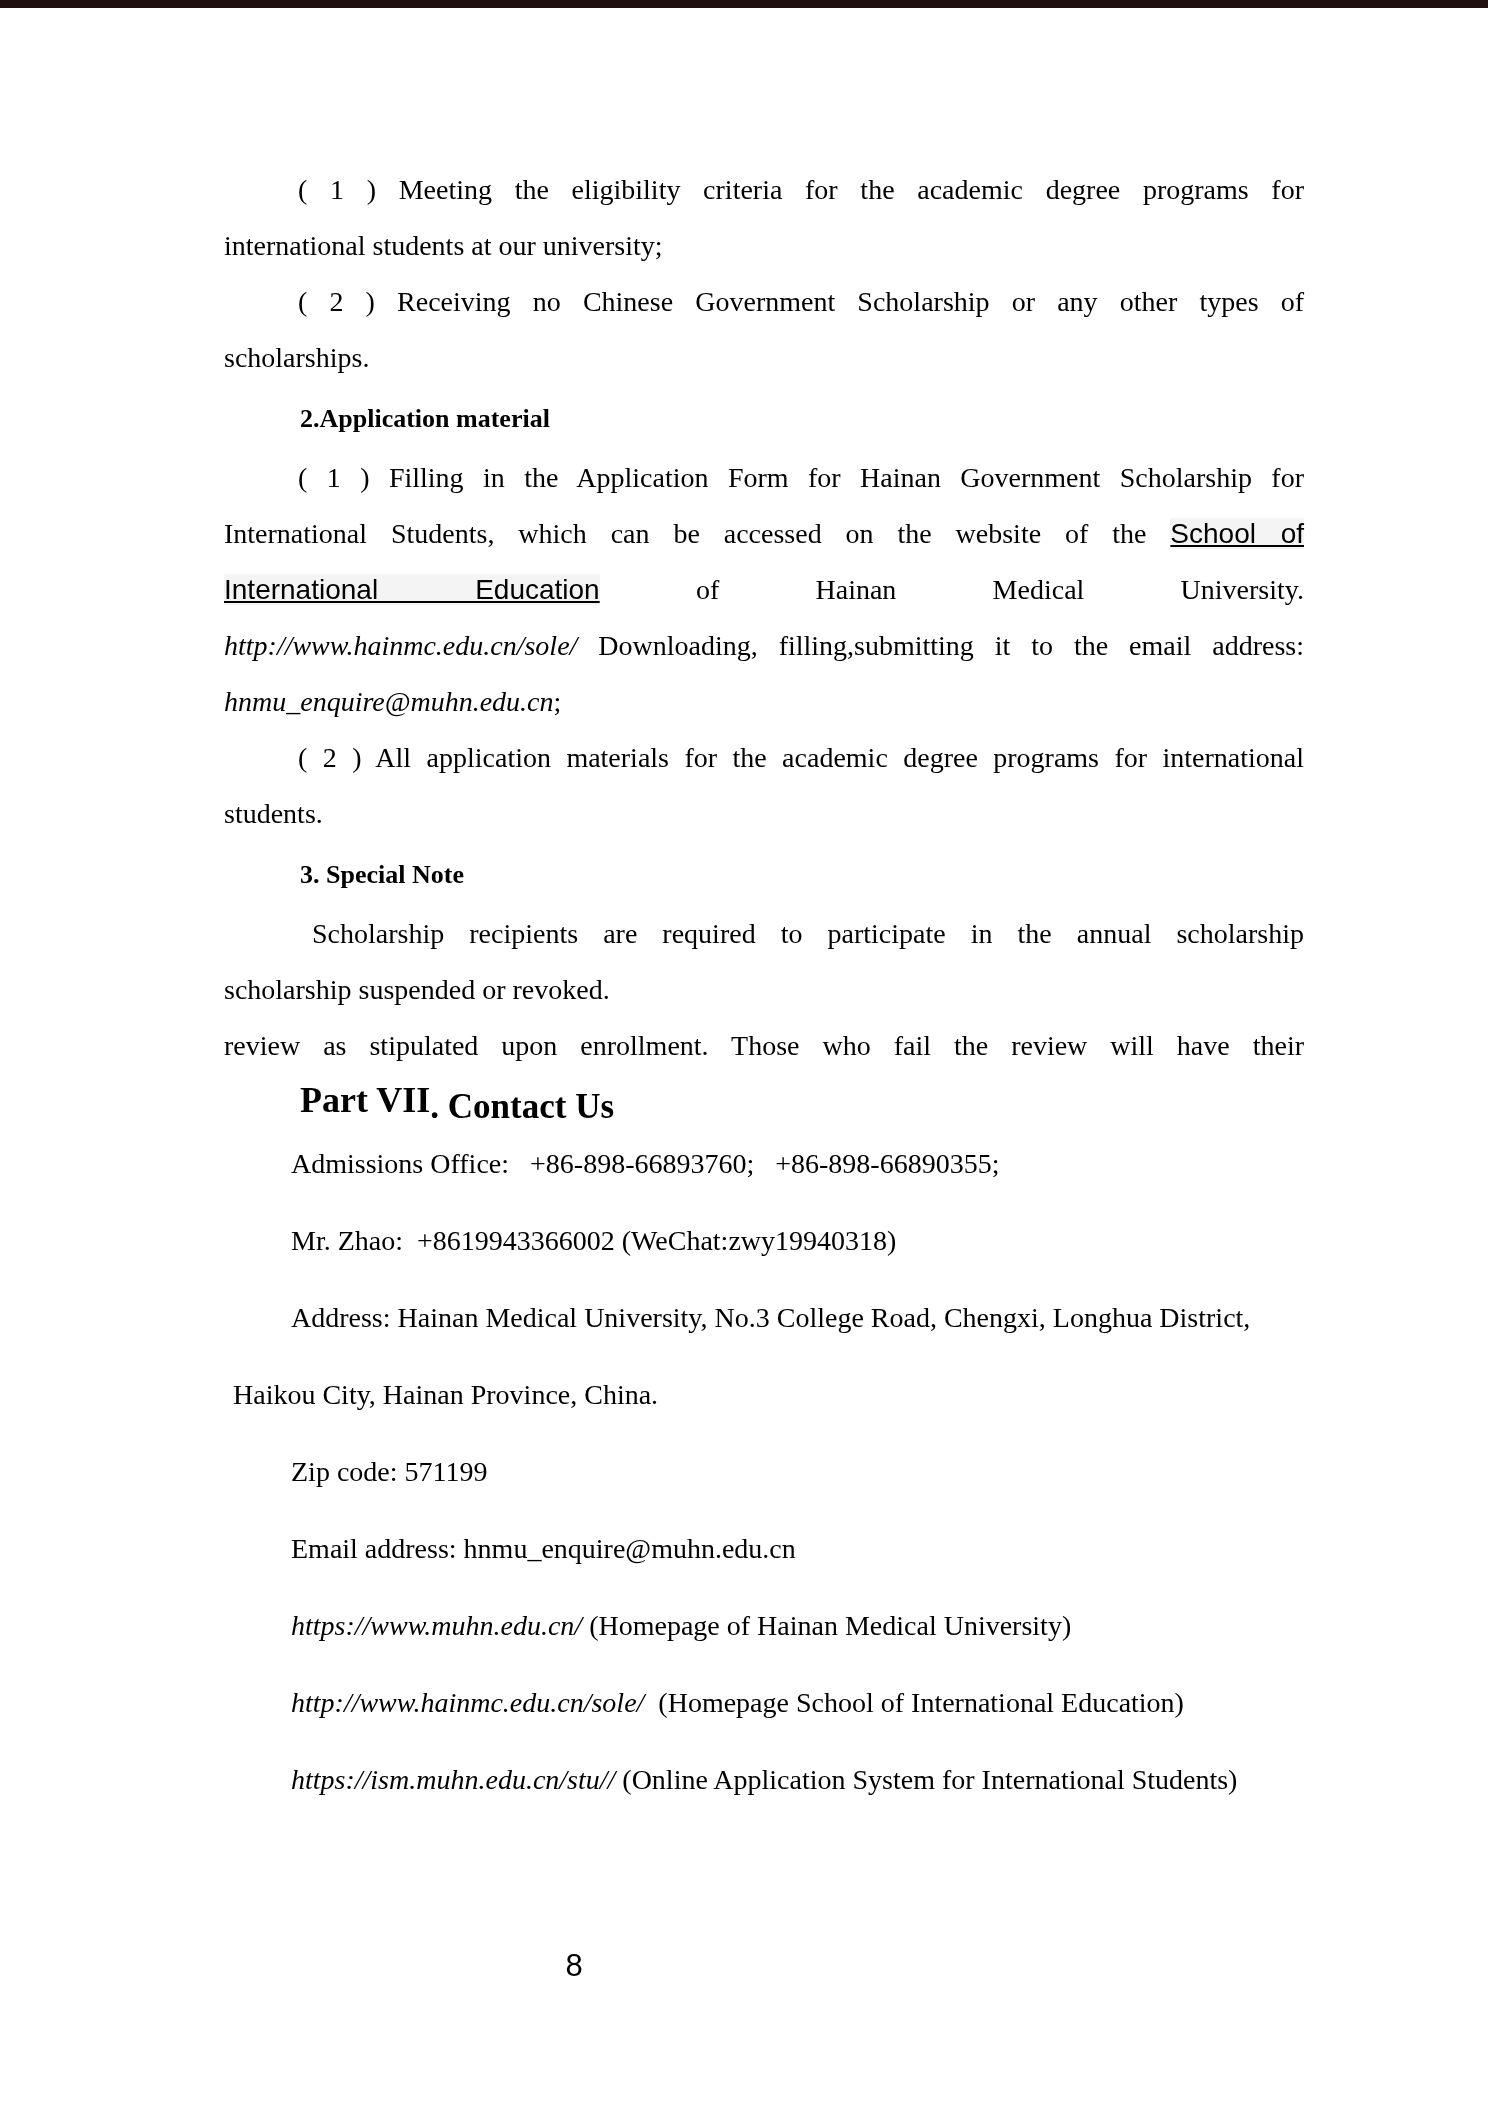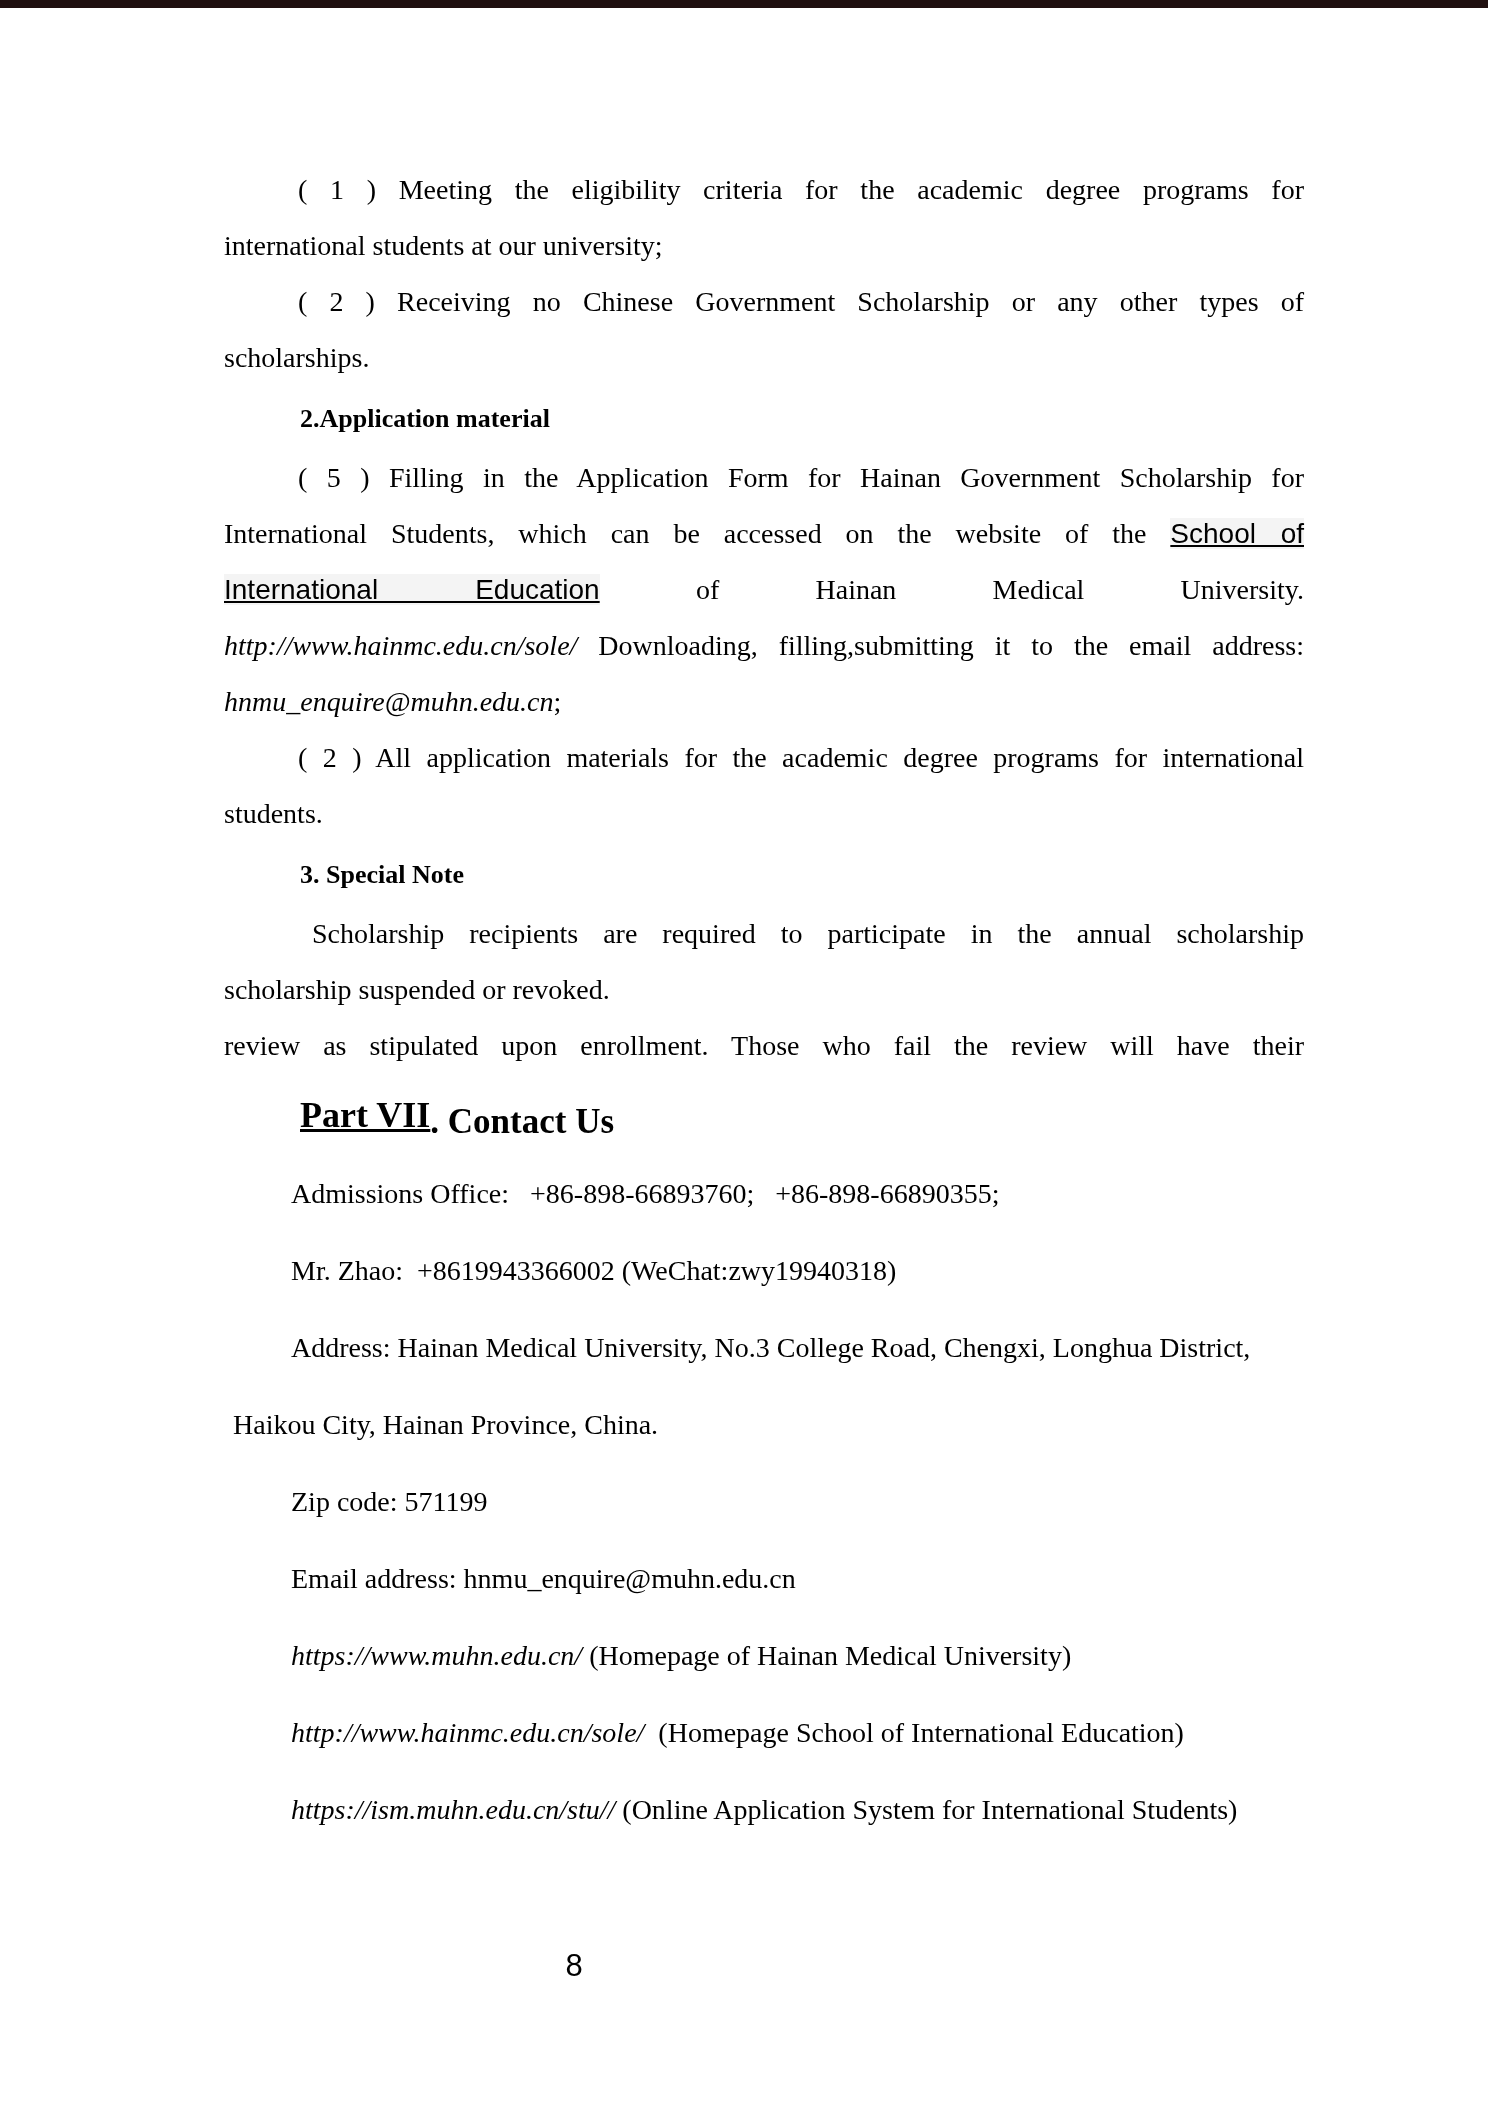--- a/index.html
+++ b/index.html
@@ -32,23 +32,22 @@
   .jline.first   { text-indent:74px; }
   .jline.indent-lg { text-indent:88px; }
   .jline.lastline { text-align-last:left; }
   .h-sec {
     font-size:26px; font-weight:bold;
     line-height:62px;
     margin:2px 0 0 76px;
   }
   .h-part {
     font-size:36px; font-weight:bold;
-    line-height:70px;
+    line-height:40px;
     margin:6px 0 0 76px;
-    text-decoration:underline;
   }
   .h-part .rest {
     display:inline-block;
     transform:translateY(6px);
     font-size:35px;
   }
   .contact-line {
     font-size:28px;
     line-height:68px;
     margin:9px;
@@ -84,21 +83,21 @@
       <div class="jline lastline">international students at our university;</div>
     </div>
     <div class="jp">
       <div class="jline first">( 2 ) Receiving no Chinese Government Scholarship or any other types of</div>
       <div class="jline lastline">scholarships.</div>
     </div>
 
     <h2 class="h-sec">2.Application material</h2>
 
     <div class="jp">
-      <div class="jline first">( 5 ) Filling in the Application Form for Hainan Government Scholarship for</div>
+      <div class="jline first">( 1 ) Filling in the Application Form for Hainan Government Scholarship for</div>
       <div class="jline"><span>International Students, which can be accessed on the website of the </span><span class="hl">School of</span></div>
       <div class="jline"><span class="hl">International Education</span><span> of Hainan Medical University.</span></div>
       <div class="jline"><span class="it">http://www.hainmc.edu.cn/sole/</span><span> Downloading, filling,submitting it to the email address:</span></div>
       <div class="jline lastline"><span class="it">hnmu_enquire@muhn.edu.cn</span><span>;</span></div>
     </div>
 
     <div class="jp">
       <div class="jline first">( 2 ) All application materials for the academic degree programs for international</div>
       <div class="jline lastline">students.</div>
     </div>

